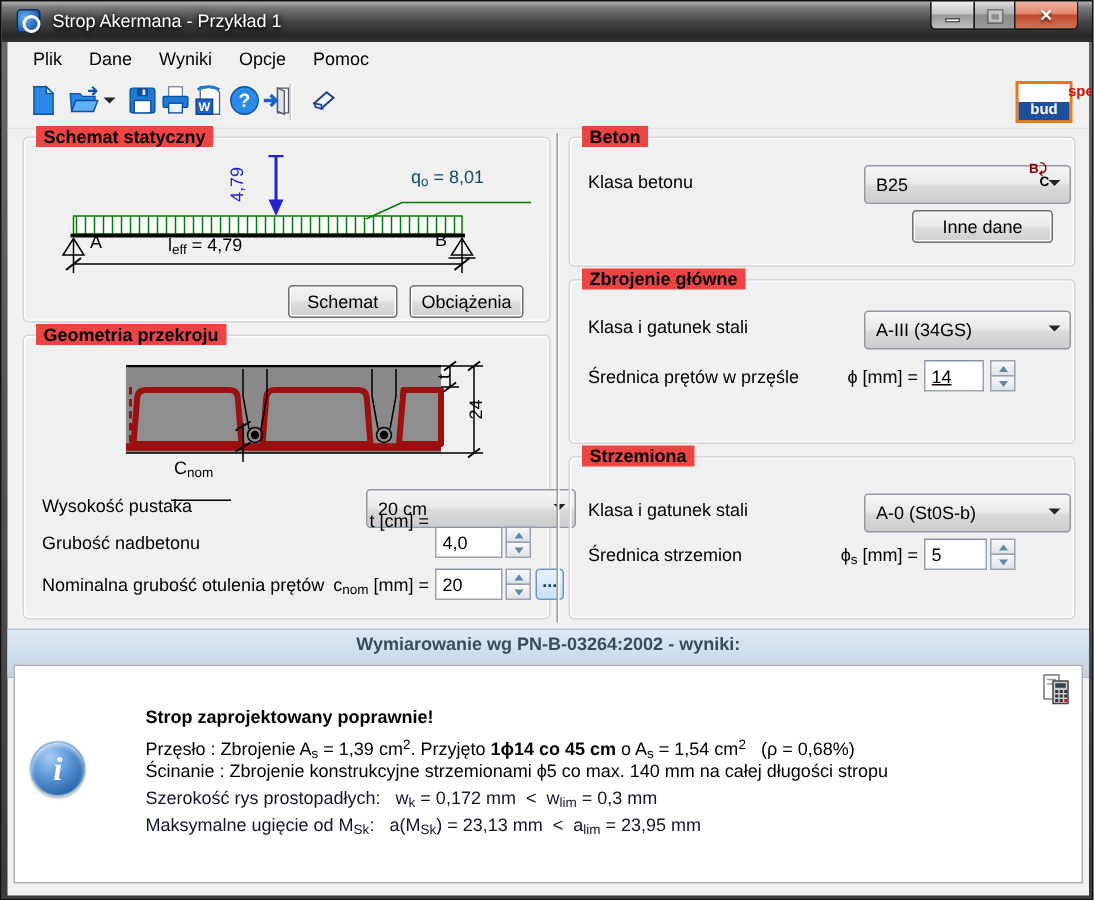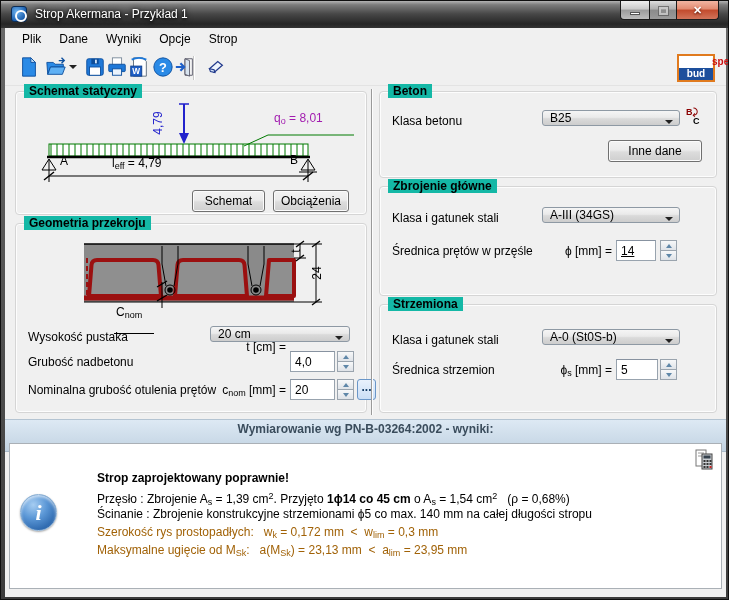--- a/index.html
+++ b/index.html
@@ -36,26 +36,26 @@
   
   .toolbar { position:absolute; left:0; top:22px; width:100%; height:36px; border-bottom:1px solid #e3e3e3; }
   .tbtn { position:absolute; top:3px; width:28px; height:28px; display:flex; align-items:center; justify-content:center; border:1px solid transparent; border-radius:3px; }
   .caret { width:0; height:0; border:4px solid transparent; border-top-color:#222; margin-left:2px; margin-top:4px; }
   .tsep { position:absolute; left:188px; top:6px; width:2px; height:24px; border-left:1px solid #c6c6c6; border-right:1px solid #fff; }
   .logo { position:absolute; left:672px; top:4px; width:38px; height:28px; border:2px solid #e07a1e; background:#fff; font-weight:bold; font-size:10px; line-height:12px; text-align:center; }
   .logo .top { display:block; color:#cc1111; background:repeating-linear-gradient(#fff,#fff 2px,#dbe6f2 3px);margin-left:33px; }
   .logo .bot { display:block; color:#fff; background:#1d4f9c; }
   
   .group { position:absolute; border:1px solid #d5d5d5; border-radius:4px; box-shadow:inset 0 0 0 1px #fdfdfd; }
-  .gtitle { position:absolute; top:-8px; left:8px; background:#14b8a6; padding:0 5px; font-weight:bold; }
+  .gtitle { position:absolute; top:-8px; left:8px; background:#ef4444; padding:0 5px; font-weight:bold; }
   .lbl { position:absolute; white-space:nowrap; }
   
-  .combo { position:absolute; height:16px; border:1px solid #8e99a4; border-radius:3px;
+  .combo { position:absolute; height:26px; border:1px solid #8e99a4; border-radius:3px;
     background:linear-gradient(#f5f5f5,#eaeaea 45%,#dadada 55%,#cdcdcd);
-    display:flex; align-items:center; padding:0 20px 0 7px; }
+    display:flex; align-items:center; padding:0 20px 0 7px;margin-left:34px; }
   .combo .arr { position:absolute; right:6px; top:9px; width:0; height:0; border:4px solid transparent; border-top-color:#222; }
   
   .btn { position:absolute; border:1px solid #707070; border-radius:3px;
     background:linear-gradient(#f3f3f3,#ebebeb 45%,#dcdcdc 55%,#cfcfcf);
     box-shadow:inset 0 0 0 1px #fbfbfb; display:flex; align-items:center; justify-content:center; }
   
   .edit { position:absolute; height:21px; border:1px solid #98a3ae; border-top-color:#8792a0; background:#fff;
     font:12px "Liberation Sans",sans-serif; padding:0 4px; }
   .spin { position:absolute; width:17px; height:21px; display:flex; flex-direction:column; }
   .spin div { flex:1; border:1px solid #9aa4ae; background:linear-gradient(#f7f8f9,#dfe3e8); display:flex; align-items:center; justify-content:center; }
@@ -68,21 +68,21 @@
   .sub { font-size:9px; vertical-align:-2px; }
   .sup { font-size:9px; vertical-align:4px; }
   .b { font-weight:bold; }
   .rot { position:absolute; transform:rotate(-90deg); white-space:nowrap; text-align:center; }
   
   .res-header { position:absolute; left:0; top:391px; width:721px; height:33px;
     background:linear-gradient(#dde9f4,#c2d3e2); border-top:1px solid #b4c4d2; border-bottom:1px solid #a9bac9;
     text-align:center; font-weight:bold; color:#3a4c5c; line-height:19px; }
   .res-panel { position:absolute; left:4px; top:415px; width:713px; height:146px; background:#fff; border:1px solid #aab0b6; }
   .rline { position:absolute; left:87px; white-space:pre; line-height:15px; }
-  .blue { color:#a16207; }
+  .blue { color:#0f172a; }
   .info-icon { position:absolute; left:10px; top:50px; width:37px; height:37px; border-radius:50%;
     background:radial-gradient(circle at 35% 28%, #a6cdf2, #5b97d6 40%, #2b66ac 78%, #1a4c8e);
     border:1px solid #8fb2d4; box-shadow:inset 0 2px 3px rgba(255,255,255,.65), 0 1px 2px rgba(0,0,0,.35);
     color:#fff; font-family:"Liberation Serif",serif; font-style:italic; font-weight:bold; font-size:22px;
     text-align:center; line-height:35px; }
   .divider-v { position:absolute; left:366px; top:61px; width:2px; height:326px; border-left:1px solid #9a9a9a; border-right:1px solid #fdfdfd; }
   svg { display:block; }
 </style>
 </head>
 <body>
@@ -105,21 +105,21 @@
     </div>
   </div>
 
   <div class="content">
 
     <div class="menubar">
       <span class="menu-item">Plik</span>
       <span class="menu-item">Dane</span>
       <span class="menu-item">Wyniki</span>
       <span class="menu-item">Opcje</span>
-      <span class="menu-item">Strop</span>
+      <span class="menu-item">Pomoc</span>
     </div>
 
     <div class="toolbar">
       <div class="tbtn" style="left:10px">
         <svg width="22" height="22" viewBox="0 0 24 24">
           <path d="M5 2 h9 l5 5 v15 H5 z" fill="#2a8ae6" stroke="#0d4f9e"></path>
           <path d="M14 2 l5 5 h-5 z" fill="#bfdcf8" stroke="#0d4f9e"></path>
         </svg>
       </div>
       <div class="tbtn" style="left:38px;width:36px">
@@ -203,21 +203,21 @@
 
         <polyline points="220,48 244,37 330,37" fill="none" stroke="#007a00"></polyline>
 
         <line x1="25" y1="62" x2="25" y2="84" stroke="#000"></line>
         <line x1="284" y1="62" x2="284" y2="84" stroke="#000"></line>
         <line x1="25" y1="78" x2="284" y2="78" stroke="#000"></line>
         <line x1="20" y1="82" x2="30" y2="74" stroke="#000" stroke-width="1.4"></line>
         <line x1="279" y1="82" x2="289" y2="74" stroke="#000" stroke-width="1.4"></line>
       </svg>
       <span class="rot" style="left:124px;top:24px;width:36px;color:#2222cc">4,79</span>
-      <span class="lbl" style="left:258px;top:19px;color:#a21caf"><span>q</span><span class="sub">o</span><span> = 8,01</span></span>
+      <span class="lbl" style="left:258px;top:19px;color:#0c4a6e"><span>q</span><span class="sub">o</span><span> = 8,01</span></span>
       <span class="lbl" style="left:44px;top:62px">A</span>
       <span class="lbl" style="left:274px;top:61px">B</span>
       <span class="lbl" style="left:96px;top:64px;width:140px;"><span>l</span><span class="sub">eff</span><span> = 4,79</span></span>
       <div class="btn" style="left:176px;top:98px;width:73px;height:22px">
           <span>Schemat</span>
         </div>
       <div class="btn" style="left:257px;top:98px;width:76px;height:22px">
           <span>Obciążenia</span>
         </div>
     </div>

